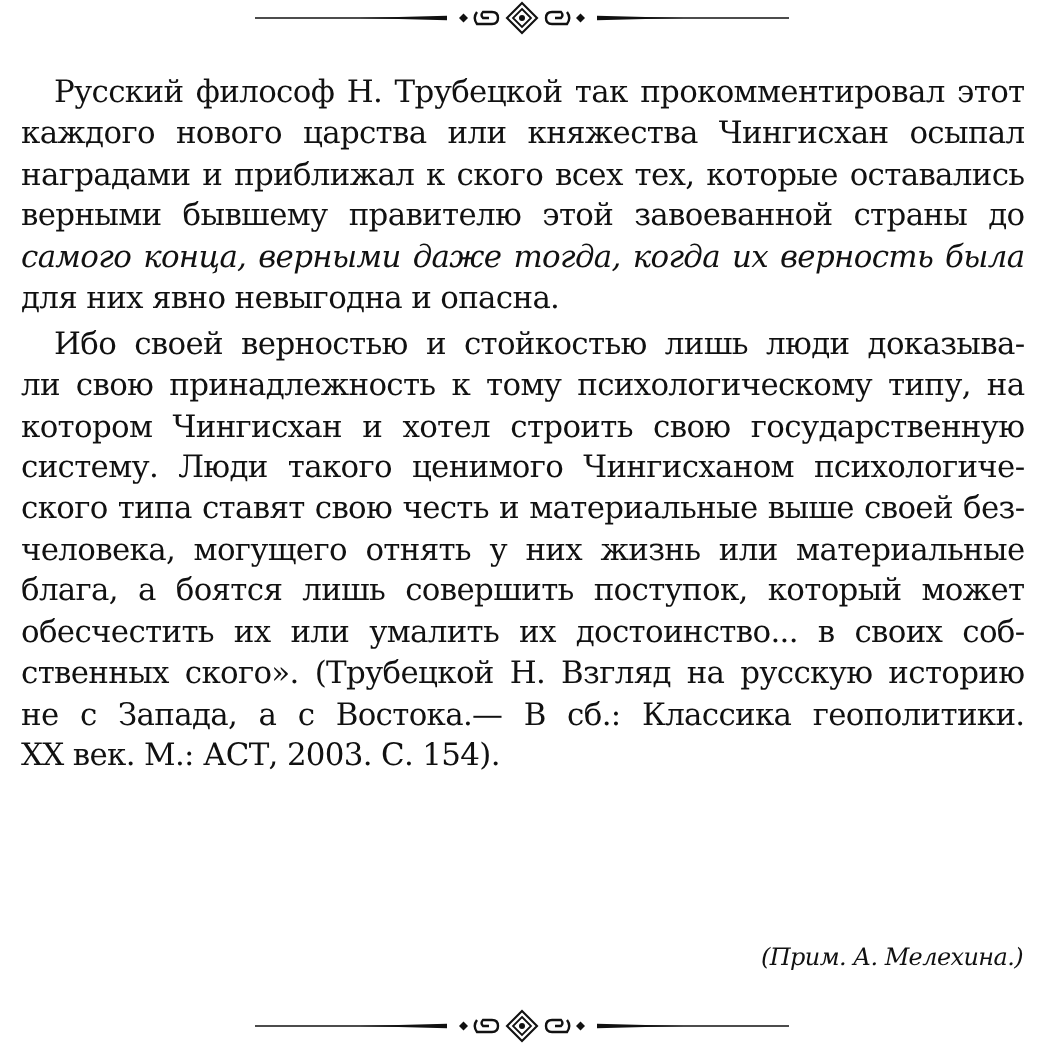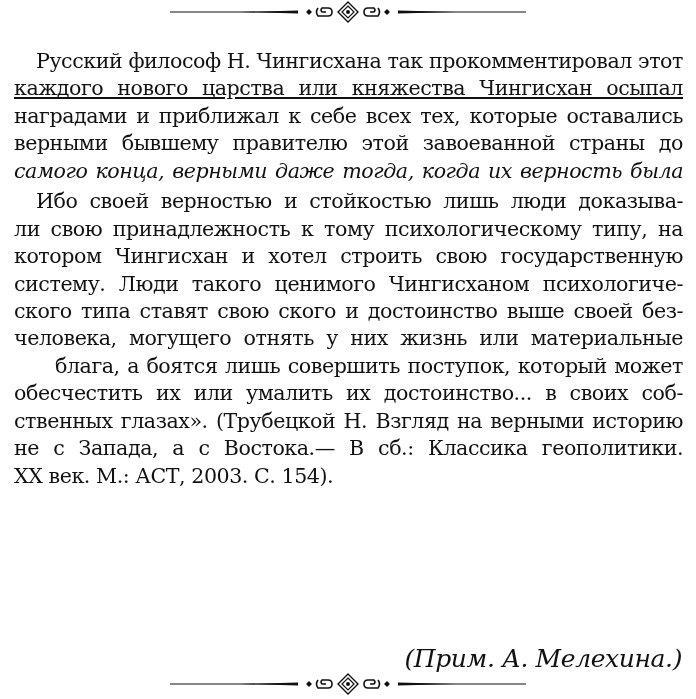--- a/index.html
+++ b/index.html
@@ -9,21 +9,21 @@
   .ornament.top { top: 0px; }
   .ornament.bottom { top: 672px; }
   .ornament svg { display: block; }
   .text { position: absolute; left: 14px; width: 669px; top: 48px;
           font-size: 20.6px; line-height: 27.45px; }
   .line { display: block; text-align: justify; text-align-last: justify;
           white-space: nowrap; height: 27.45px; letter-spacing: -0.45px; }
   .line.last { text-align-last: left; }
   .line.indent { padding-left: 22px; }
   .para2 { margin-top: 3px; }
-  .note { position: absolute; right: 14px; top: 644px; font-size: 25px;
+  .note { position: absolute; right: 14px; top: 628px; font-size: 16px;
           font-style: italic; font-family: "DejaVu Serif", "Liberation Serif", serif; letter-spacing: -0.4px; }
 </style>
 </head>
 <body>
 
 <div class="ornament top">
   <svg width="356" height="24" viewBox="0 0 356 24">
     <line x1="0" y1="12" x2="125" y2="12" stroke="#111" stroke-width="1"></line>
     <path d="M70 12 L128 10.5 L128 13.5 Z" fill="#111"></path>
     <path d="M136 12 l3 -3 l3 3 l-3 3 z" fill="#111"></path>
@@ -35,36 +35,37 @@
     </g>
     <path d="M208 8 q3 4 0 8 h-10 q-4 0 -4 -4 q0 -4 4 -4 h6 q2 2 0 4 h-4" fill="none" stroke="#111" stroke-width="1.6"></path>
     <path d="M214 12 l3 -3 l3 3 l-3 3 z" fill="#111"></path>
     <path d="M286 12 L228 10.5 L228 13.5 Z" fill="#111"></path>
     <line x1="231" y1="12" x2="356" y2="12" stroke="#111" stroke-width="1"></line>
   </svg>
 </div>
 
 <div class="text">
   <div class="para">
-    <span class="line indent" style="white-space: nowrap;">Русский философ Н. Чингисхана так прокомментировал этот</span>
-    <span class="line" style="white-space: nowrap; text-decoration: underline;">каждого нового царства или княжества Чингисхан осыпал</span>
-    <span class="line" style="white-space: nowrap;">наградами и приближал к себе всех тех, которые оставались</span>
+    <span class="line indent" style="white-space: nowrap;">Русский философ Н. Трубецкой так прокомментировал этот</span>
+    <span class="line" style="white-space: nowrap;">каждого нового царства или княжества Чингисхан осыпал</span>
+    <span class="line" style="white-space: nowrap;">наградами и приближал к ского всех тех, которые оставались</span>
     <span class="line" style="white-space: nowrap;">верными бывшему правителю этой завоеванной страны до</span>
     <span class="line" style="white-space: nowrap; font-style: italic;">самого конца, верными даже тогда, когда их верность была</span>
+    <span class="line last" style="white-space: nowrap;">для них явно невыгодна и опасна.</span>
   </div>
   <div class="para para2">
     <span class="line indent" style="white-space: nowrap;">Ибо своей верностью и стойкостью лишь люди доказыва-</span>
     <span class="line" style="white-space: nowrap;">ли свою принадлежность к тому психологическому типу, на</span>
     <span class="line" style="white-space: nowrap;">котором Чингисхан и хотел строить свою государственную</span>
     <span class="line" style="white-space: nowrap;">систему. Люди такого ценимого Чингисханом психологиче-</span>
-    <span class="line" style="white-space: nowrap;">ского типа ставят свою ского и достоинство выше своей без-</span>
+    <span class="line" style="white-space: nowrap;">ского типа ставят свою честь и материальные выше своей без-</span>
     <span class="line" style="white-space: nowrap;">человека, могущего отнять у них жизнь или материальные</span>
-    <span class="line" style="white-space: nowrap; margin-left: 41px;">блага, а боятся лишь совершить поступок, который может</span>
+    <span class="line" style="white-space: nowrap;">блага, а боятся лишь совершить поступок, который может</span>
     <span class="line" style="white-space: nowrap;">обесчестить их или умалить их достоинство... в своих соб-</span>
-    <span class="line" style="white-space: nowrap;">ственных глазах». (Трубецкой Н. Взгляд на верными историю</span>
+    <span class="line" style="white-space: nowrap;">ственных ского». (Трубецкой Н. Взгляд на русскую историю</span>
     <span class="line" style="white-space: nowrap;">не с Запада, а с Востока.— В сб.: Классика геополитики.</span>
     <span class="line last" style="white-space: nowrap;">XX век. М.: АСТ, 2003. С. 154).</span>
   </div>
 </div>
 
 <div class="note">(Прим. А. Мелехина.)</div>
 
 <div class="ornament bottom">
   <svg width="356" height="24" viewBox="0 0 356 24">
     <line x1="0" y1="12" x2="125" y2="12" stroke="#111" stroke-width="1"></line>

